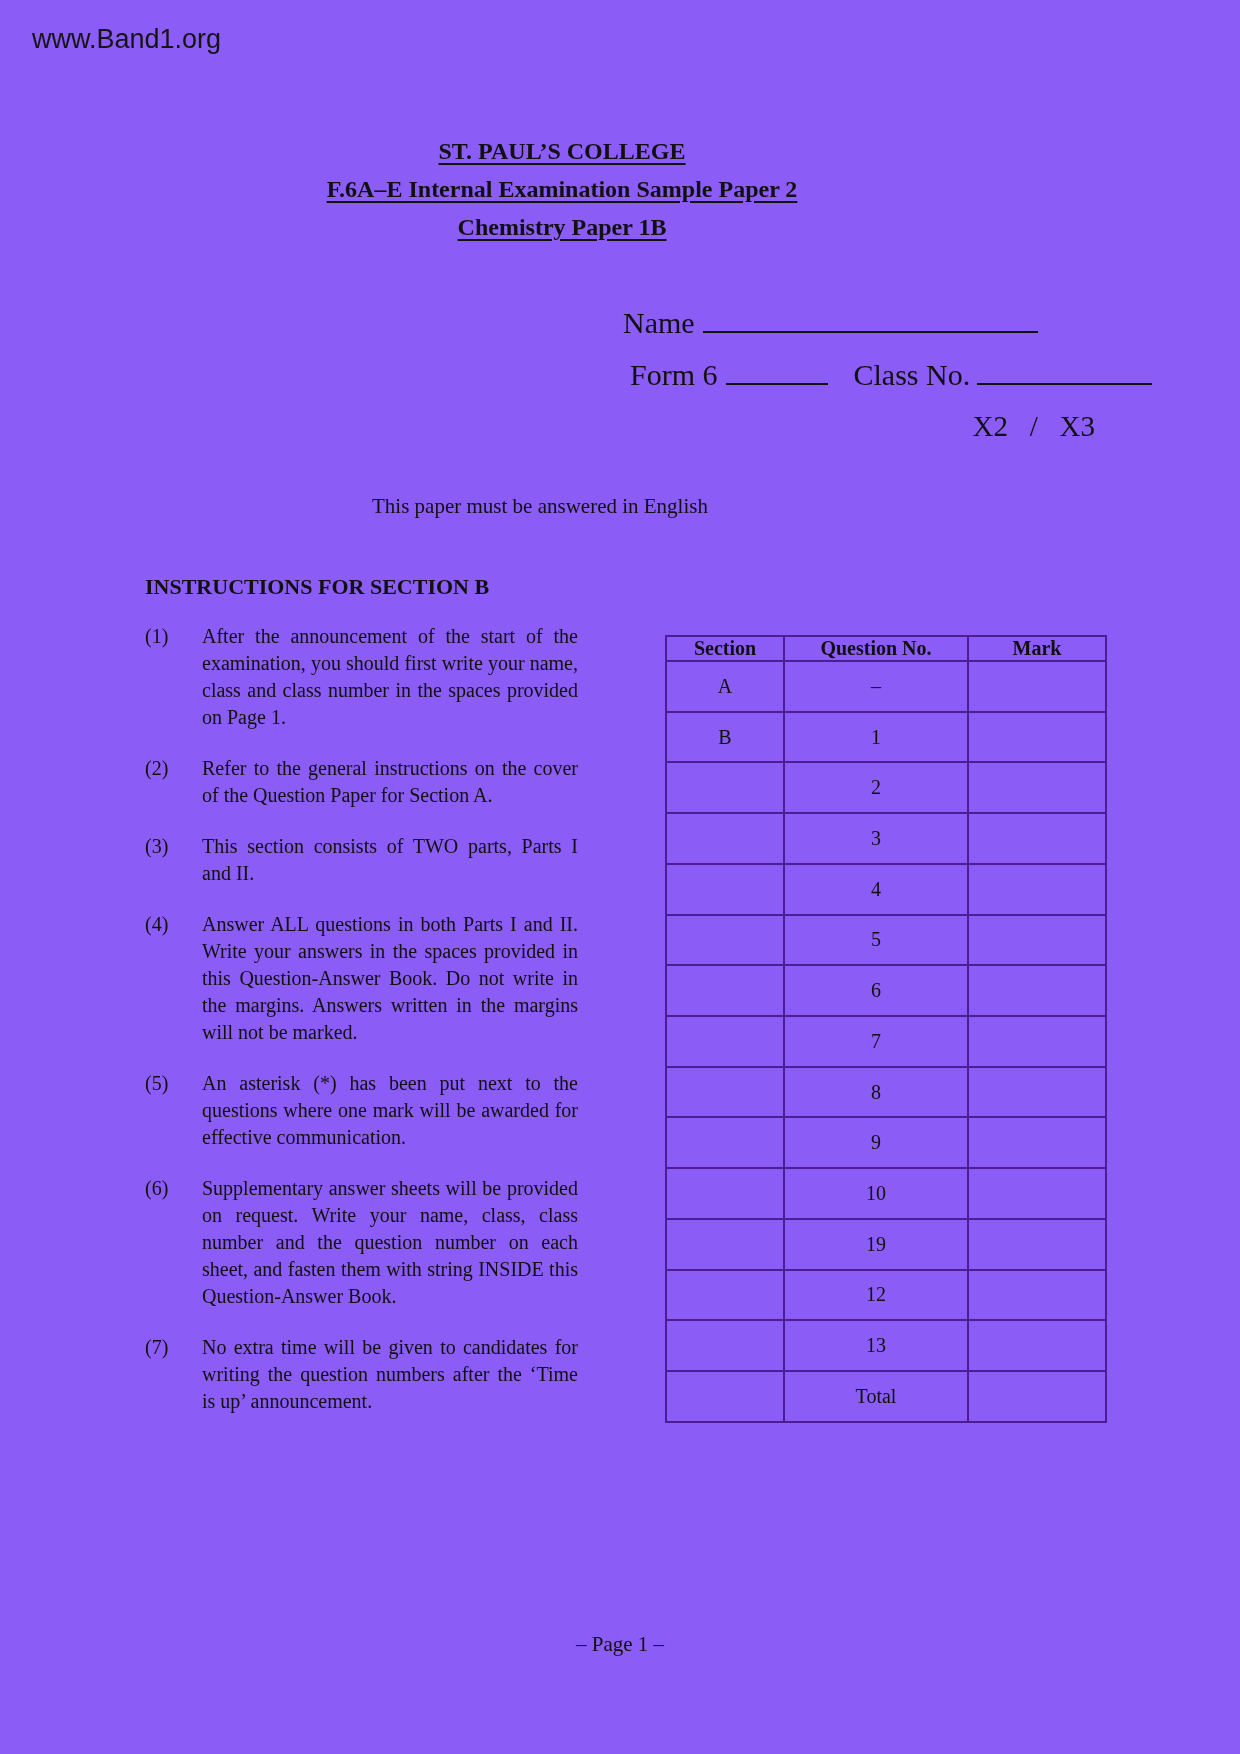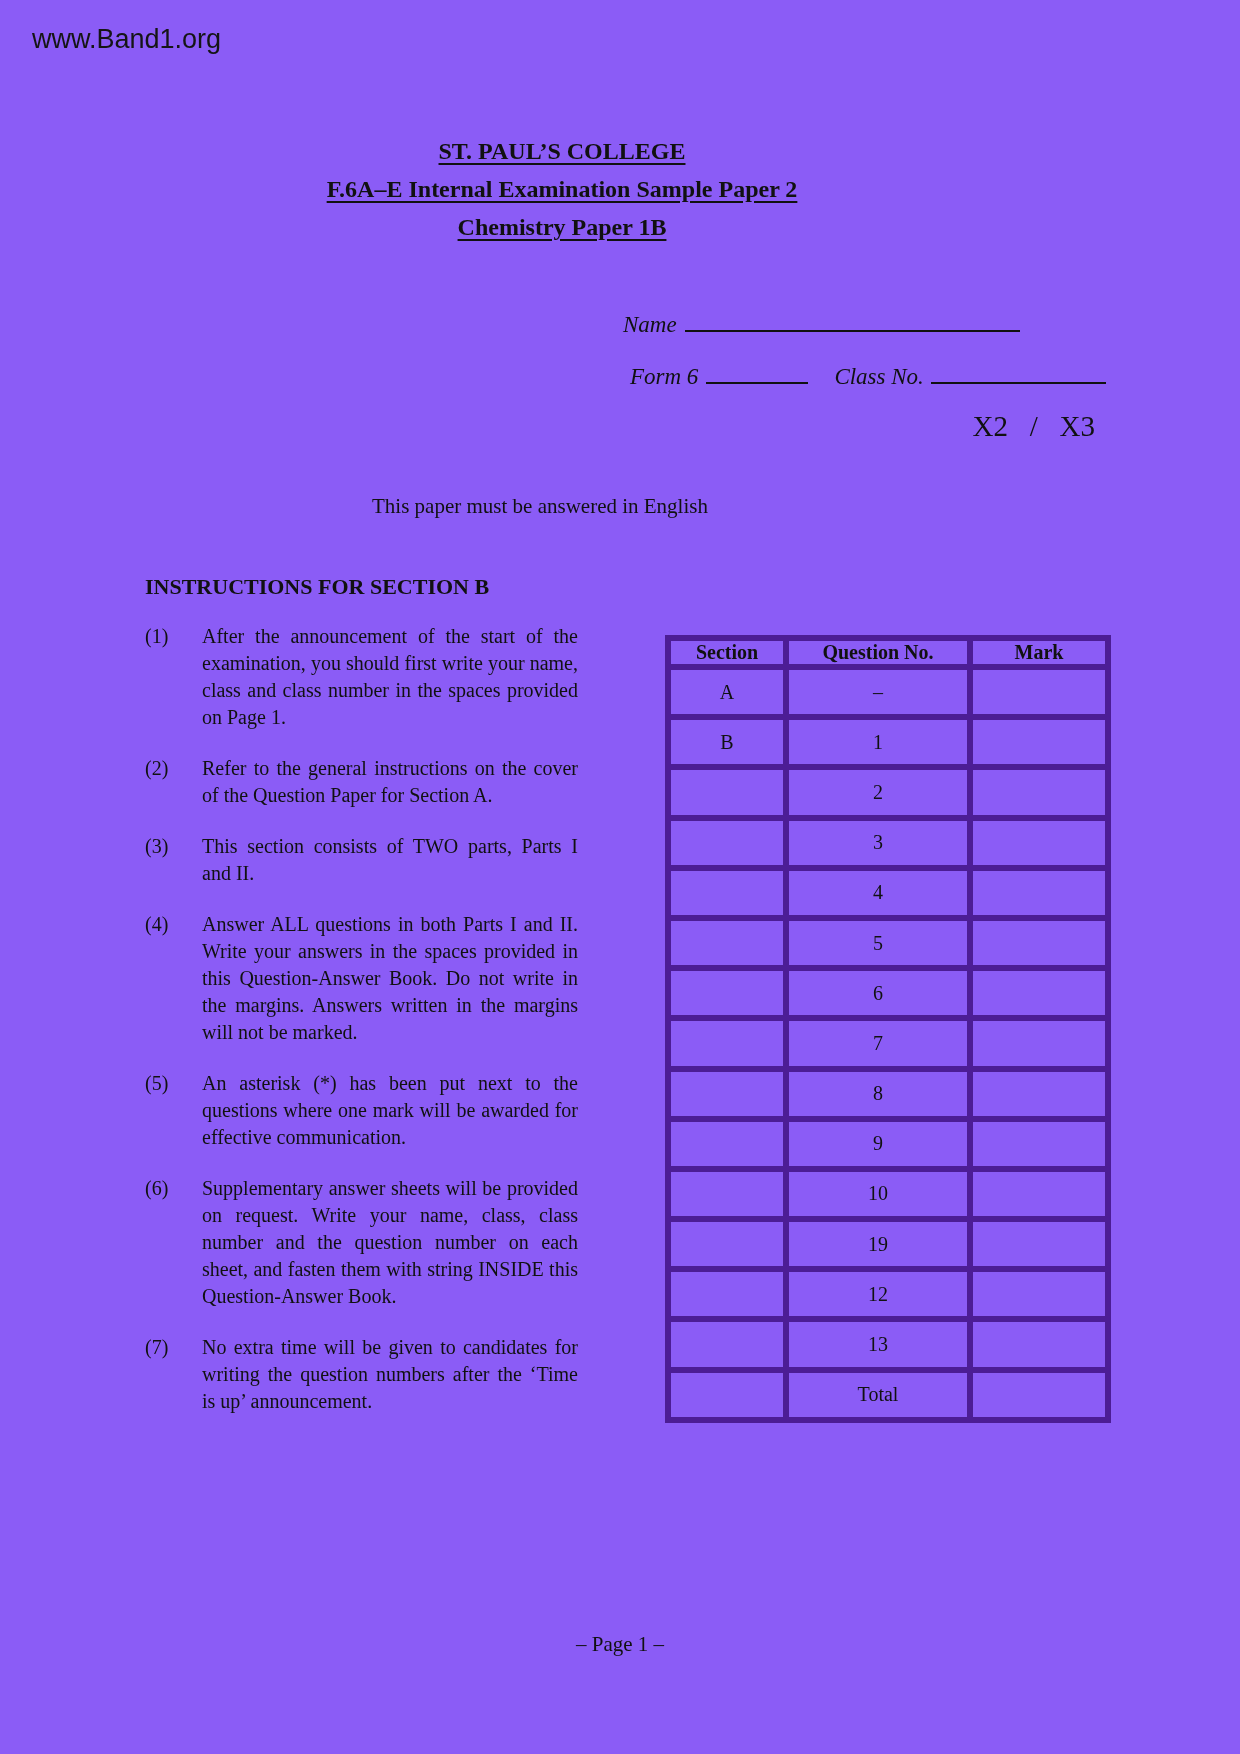--- a/index.html
+++ b/index.html
@@ -20,21 +20,21 @@
   .titles {
     position: absolute; left: 0; top: 132px; width: 1124px;
     text-align: center;
   }
   .title-line {
     font-size: 24px; font-weight: bold; line-height: 38px;
     text-decoration: underline;
     text-decoration-thickness: 2px;
     text-underline-offset: 4px;
   }
-  .field-row { position: absolute; font-size: 23px; white-space: nowrap; font-style: italic; }
+  .field-row { position: absolute; font-size: 30px; white-space: nowrap; }
   .blank { display: inline-block; border-bottom: 2px solid #111; height: 24px; vertical-align: baseline; }
   .row-name { left: 623px; top: 306px; }
   .blank-name { width: 335px; margin-left: 8px; }
   .row-form { left: 630px; top: 358px; }
   .blank-form { width: 102px; margin-left: 8px; }
   .classno-label { margin-left: 26px; }
   .blank-classno { width: 175px; margin-left: 7px; }
   .row-codes { position: absolute; right: 145px; top: 410px; font-size: 29px; white-space: pre; }
   .notice {
     position: absolute; left: 0; top: 494px; width: 1080px;
@@ -51,21 +51,21 @@
     font-size: 20px; line-height: 27px;
   }
   .item-num { text-align: left; }
   .item-text { text-align: justify; }
   .mark-table-wrap { position: absolute; left: 665px; top: 635px; }
   table.mark-table {
     border-collapse: collapse; table-layout: fixed;
     width: 440px; height: 788px;
   }
   table.mark-table th, table.mark-table td {
-    border: 6px solid #4c1d95;
+    border: 2px solid #4c1d95;
     text-align: center; vertical-align: middle;
     font-size: 20px; padding: 0;
   }
   table.mark-table th { font-weight: bold; }
   .page-footer {
     position: absolute; left: 0; top: 1632px; width: 1240px;
     text-align: center; font-size: 21px; white-space: pre;
   }
 </style>
 </head>

